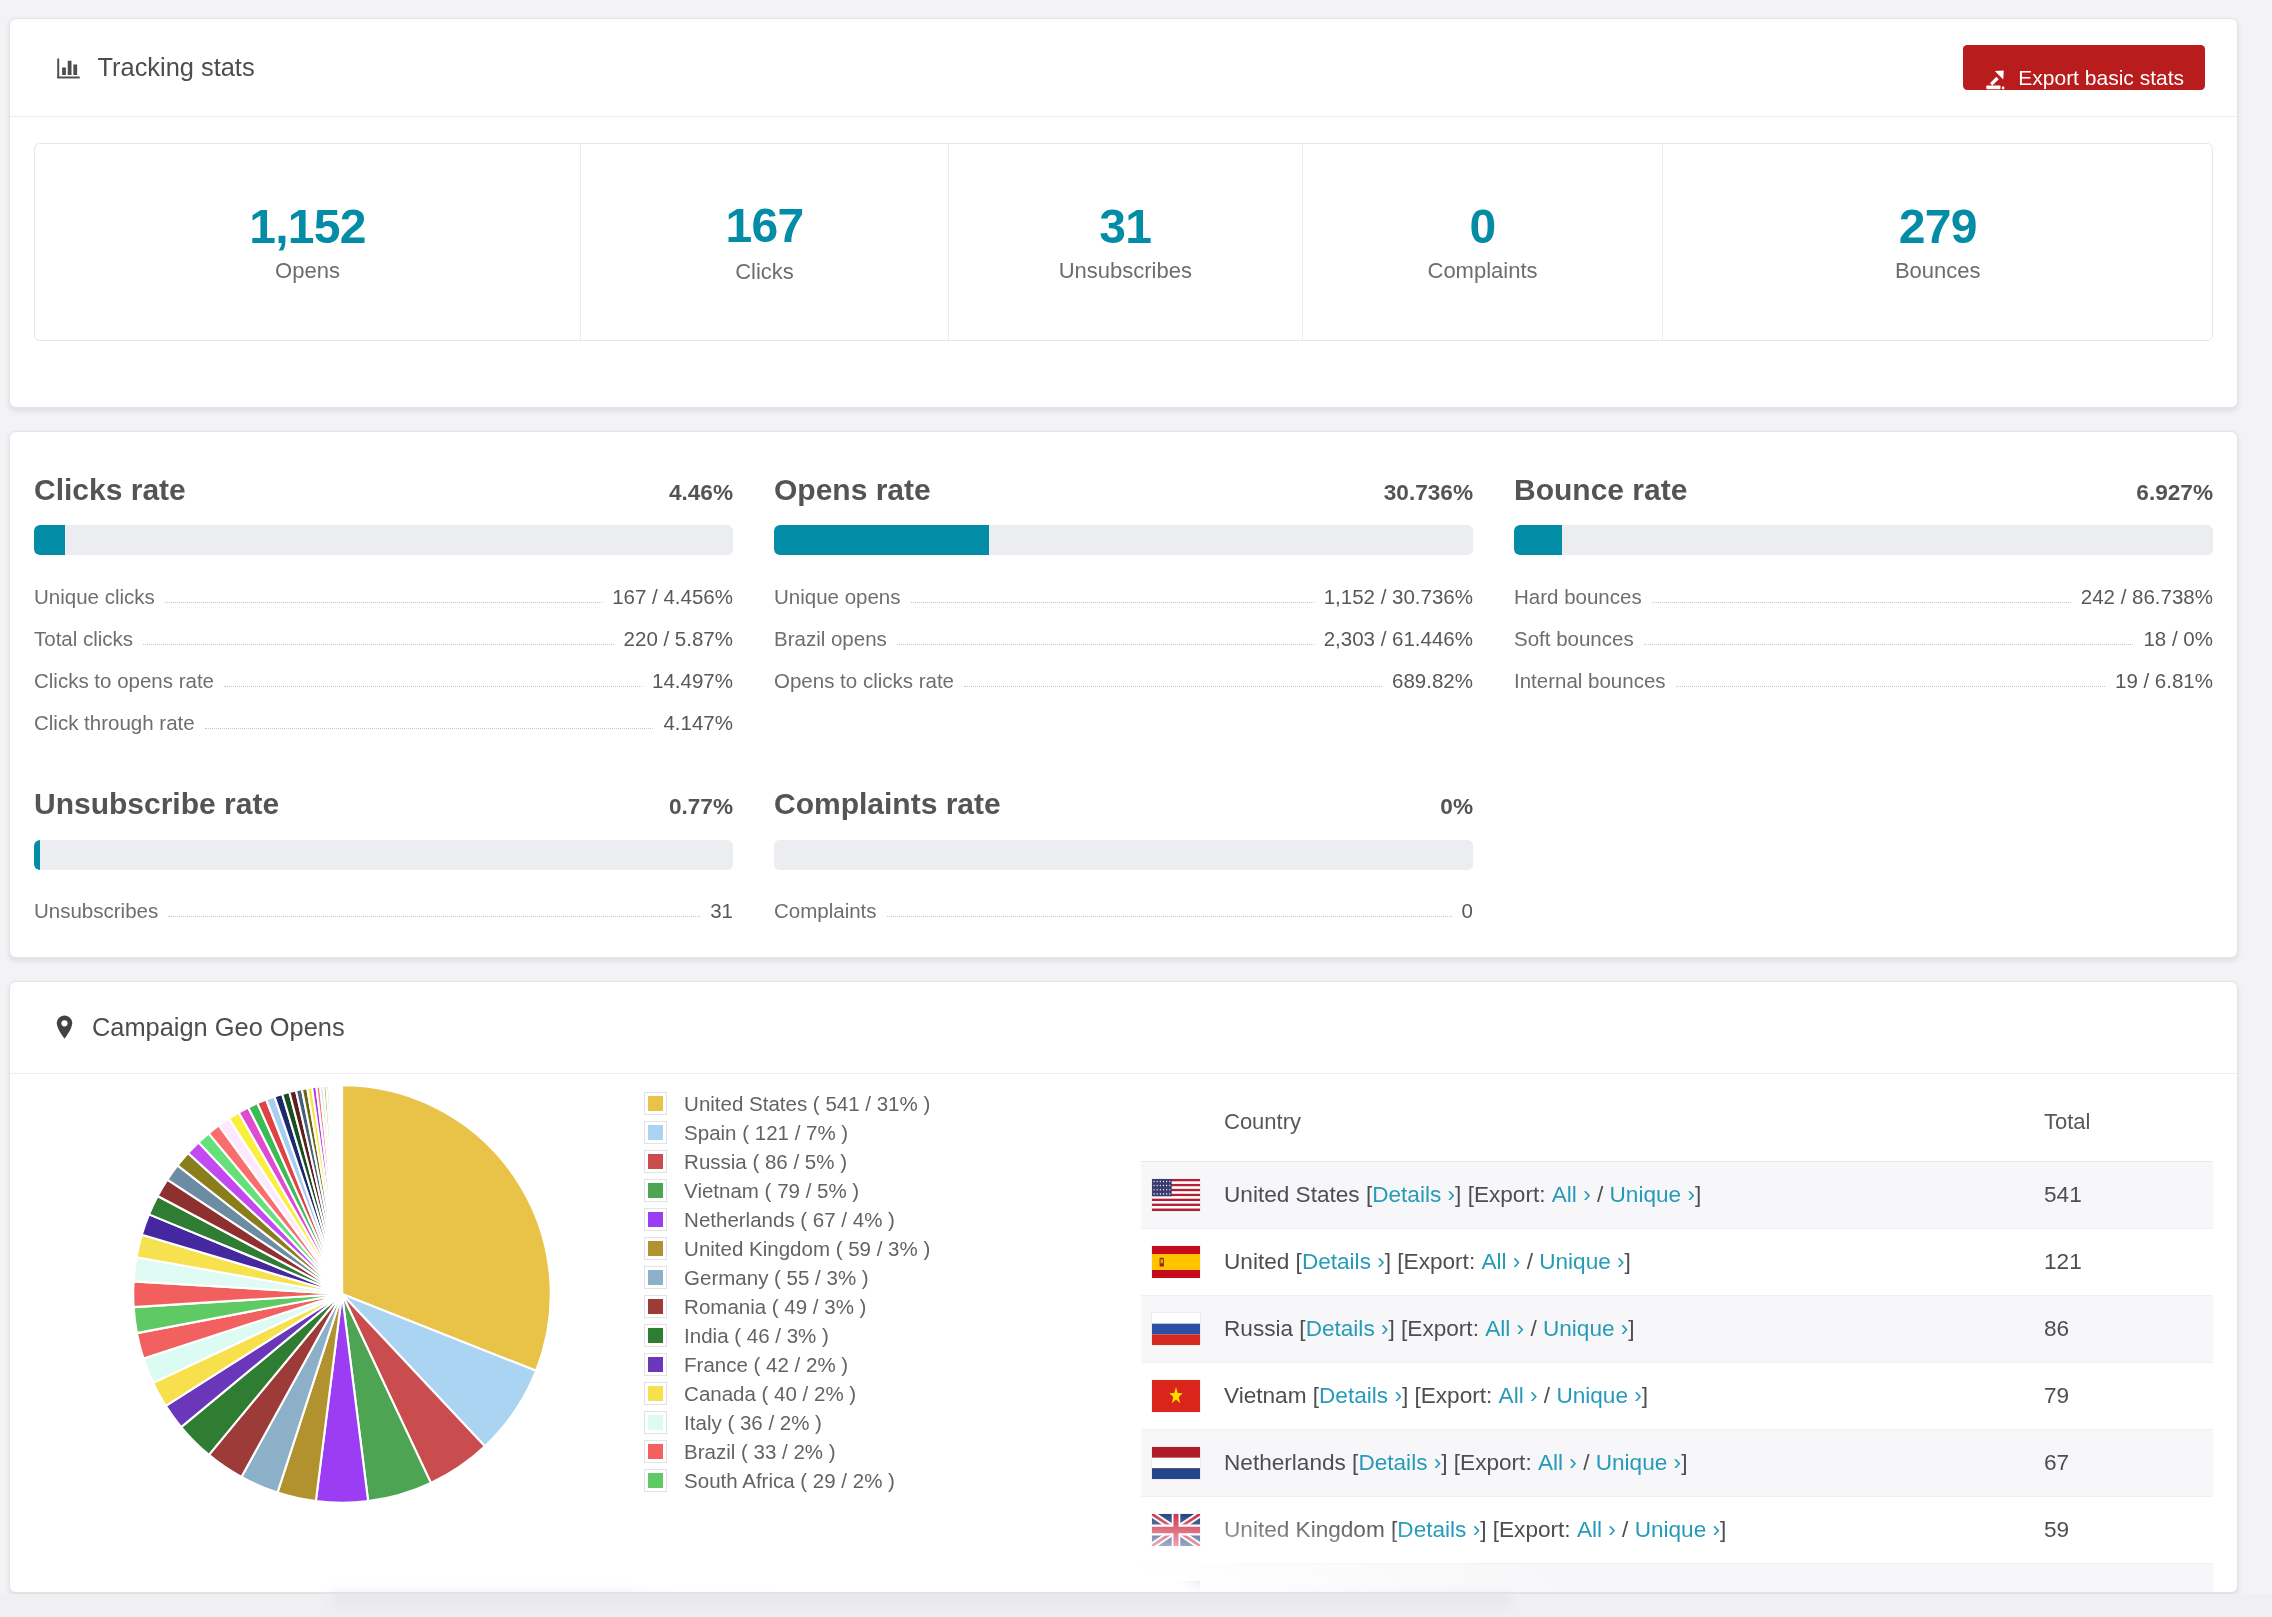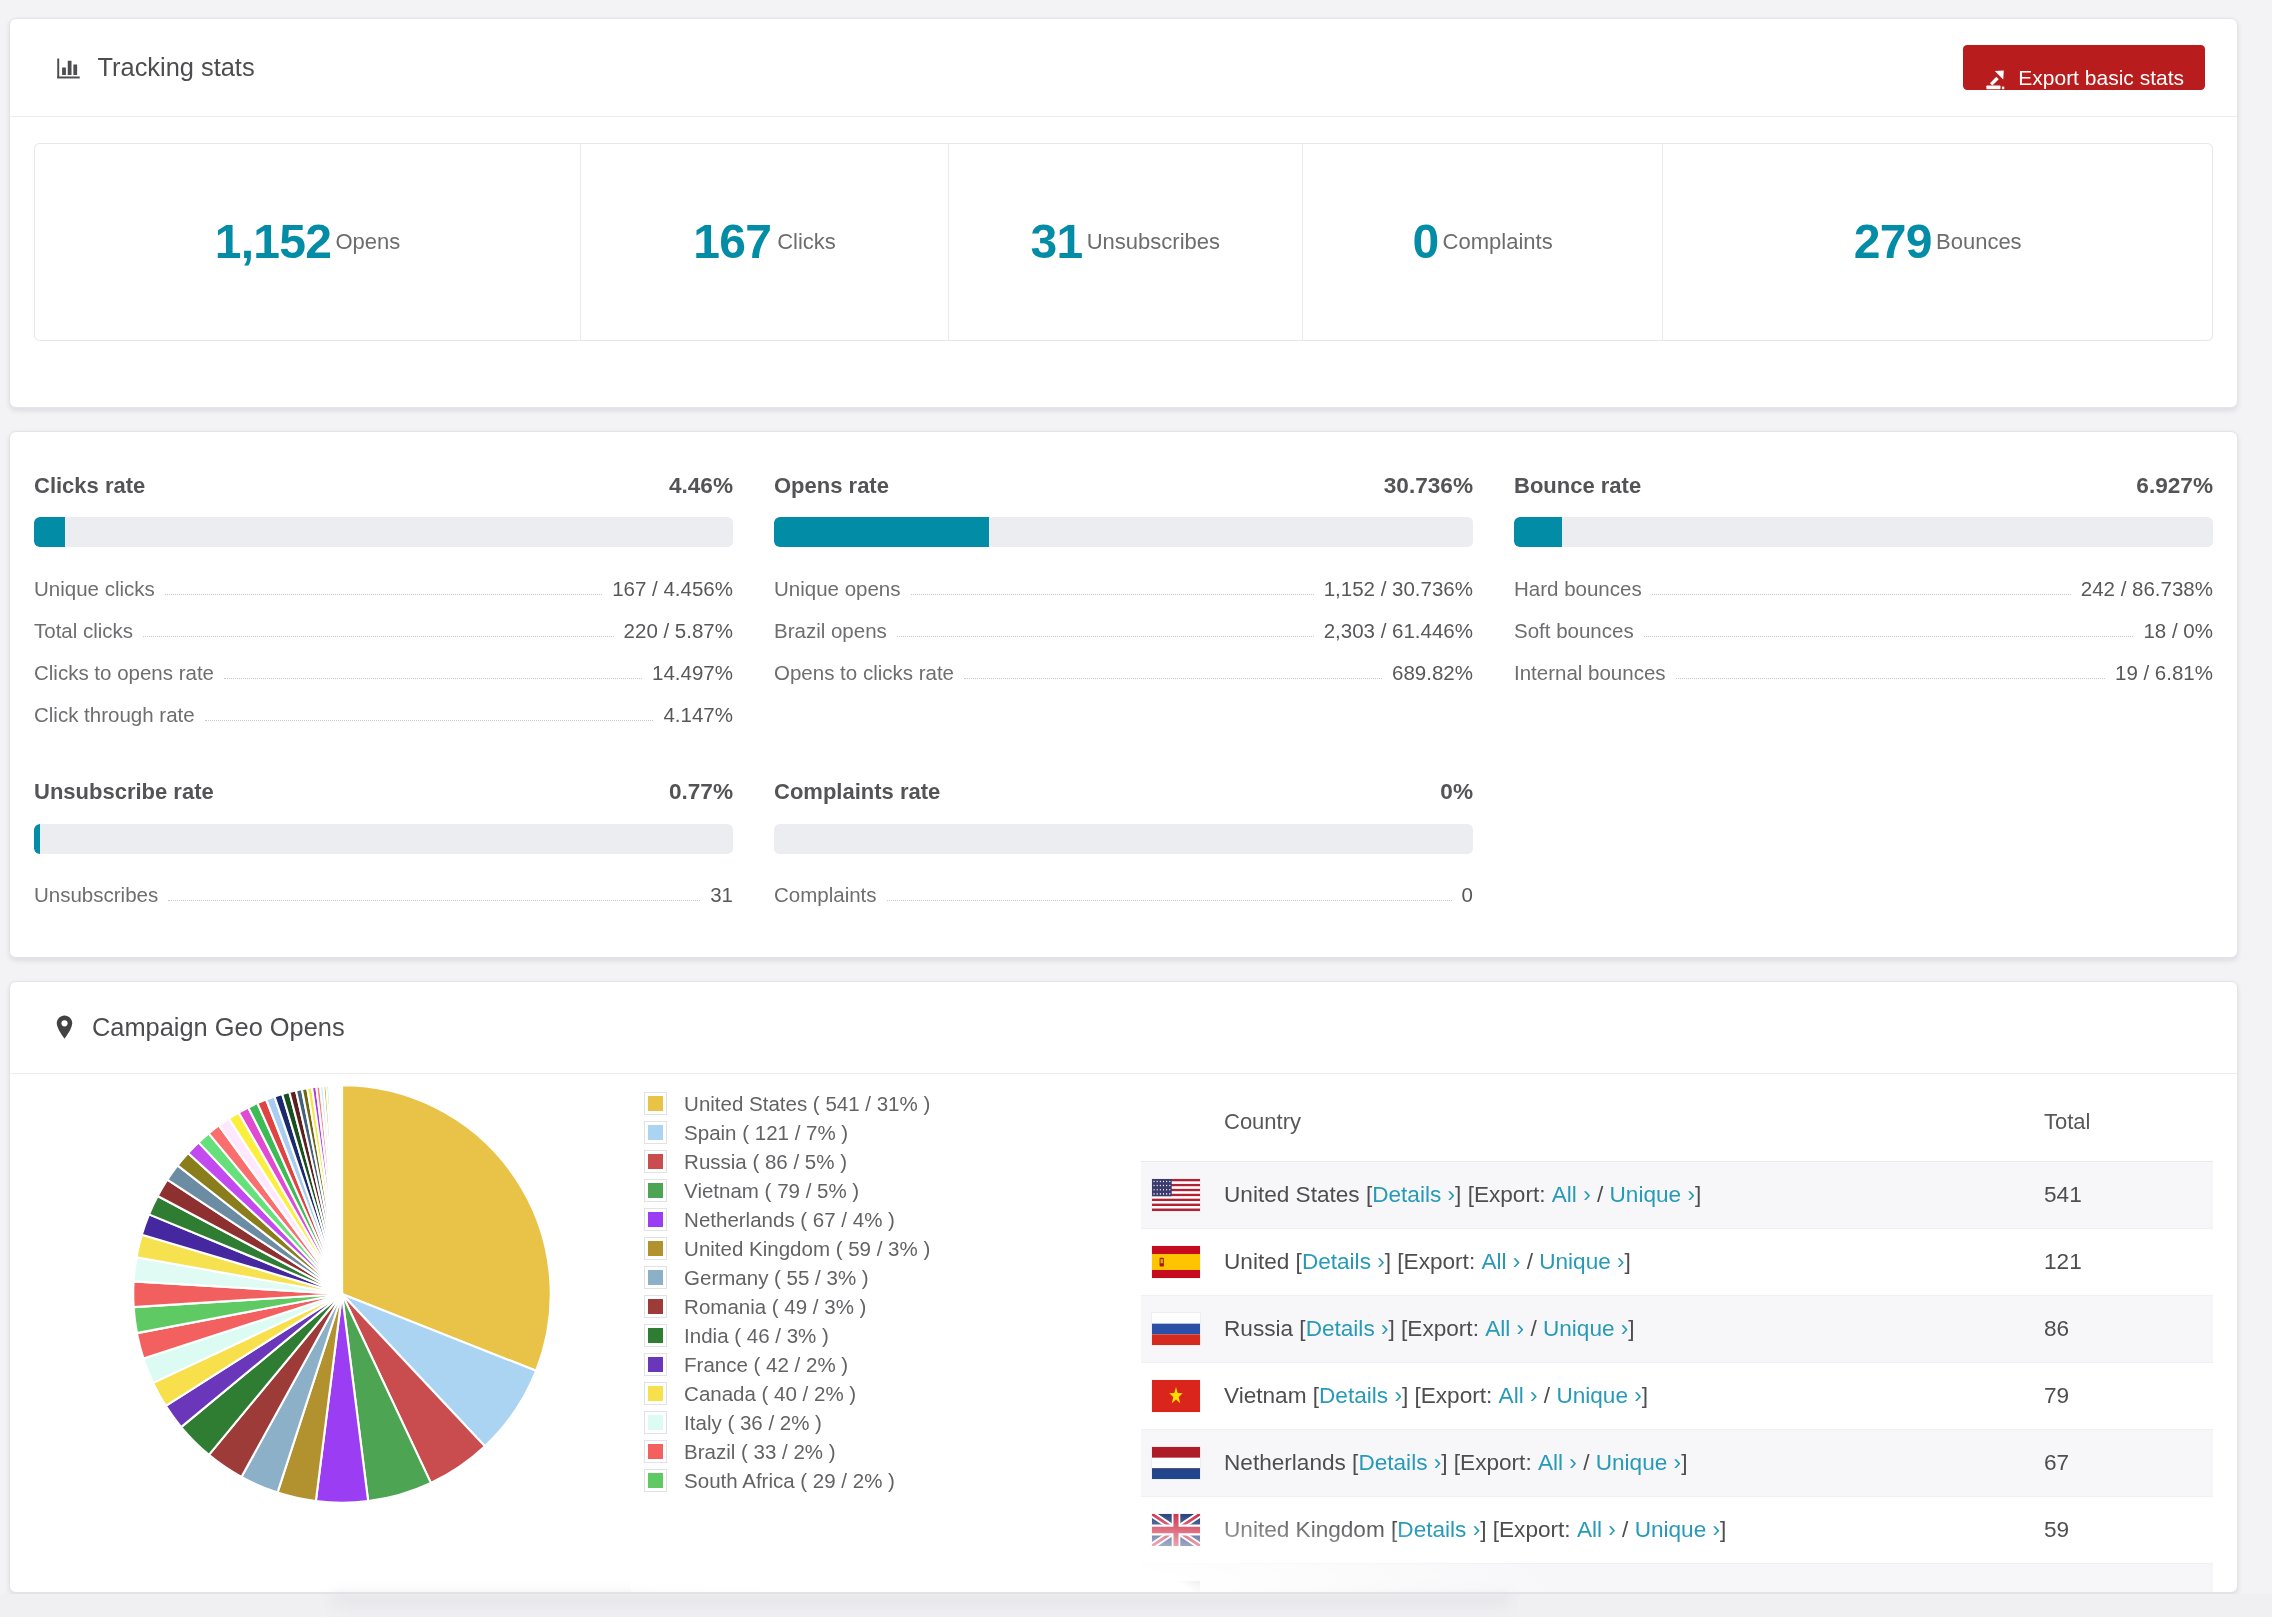--- a/index.html
+++ b/index.html
@@ -8,31 +8,31 @@
         box-shadow:0 2.1px 5.6px rgba(40,40,60,.10);box-sizing:border-box;}
   
   #card-tracking{top:18.4px;height:390px;}
   .card-header{display:flex;align-items:center;justify-content:space-between;height:97px;
                padding:0 32px 0 45px;border-bottom:1.4px solid #ededf1;}
   .card-title{display:flex;align-items:center;gap:15.5px;font-size:25.4px;color:#4d4d50;}
   .btn-export{display:flex;align-items:flex-end;gap:11.3px;background:#b91c1c;color:#fff;border:none;
               border-radius:4.2px;height:45px;padding:0 21px;font-size:21px;cursor:pointer;
               font-family:"Liberation Sans","DejaVu Sans",sans-serif;}
   .stats-box{display:flex;margin:25.4px 24px 0;height:196px;border:0.7px solid #e6e6eb;border-radius:5.6px;}
-  .stat-cell{display:flex;flex-direction:row;align-items:center;justify-content:center;gap:4.2px;
+  .stat-cell{display:flex;flex-direction:column;align-items:center;justify-content:center;gap:4.2px;
              border-right:0.7px solid #ececf0;}
   .stat-cell:last-child{border-right:none;}
   .stat-value{font-size:48px;font-weight:700;color:#028ca6;letter-spacing:-0.7px;}
   .stat-label{font-size:22px;color:#6d6d70;}
   
   #card-rates{top:431px;height:527px;}
   .rates-grid{display:grid;grid-template-columns:repeat(3,1fr);column-gap:41px;row-gap:47px;
               padding:41px 24px 0;}
   .rate-head{display:flex;justify-content:space-between;align-items:baseline;}
-  .rate-title{font-size:22px;font-weight:700;color:#545457;}
+  .rate-title{font-size:30px;font-weight:700;color:#545457;}
   .rate-value{font-size:22.6px;font-weight:700;color:#545457;}
   .rate-bar{margin-top:18.4px;height:30px;background:#ebedf0;border-radius:5.6px;overflow:hidden;}
   .rate-fill{height:100%;background:#028ca6;border-radius:5.6px 0 0 5.6px;}
   .rate-rows{margin-top:17px;}
   .rate-row{display:flex;align-items:flex-end;height:42px;}
   .rate-row-label{font-size:20.5px;color:#6e6e71;padding-bottom:5.6px;white-space:nowrap;}
   .rate-row-dots{flex:1;border-bottom:1.4px dotted #c6c6cb;margin:0 10px 11.3px;}
   .rate-row-value{font-size:20.5px;color:#58585b;padding-bottom:5.6px;white-space:nowrap;}
   
   #card-geo{top:981px;height:612px;overflow:hidden;}

